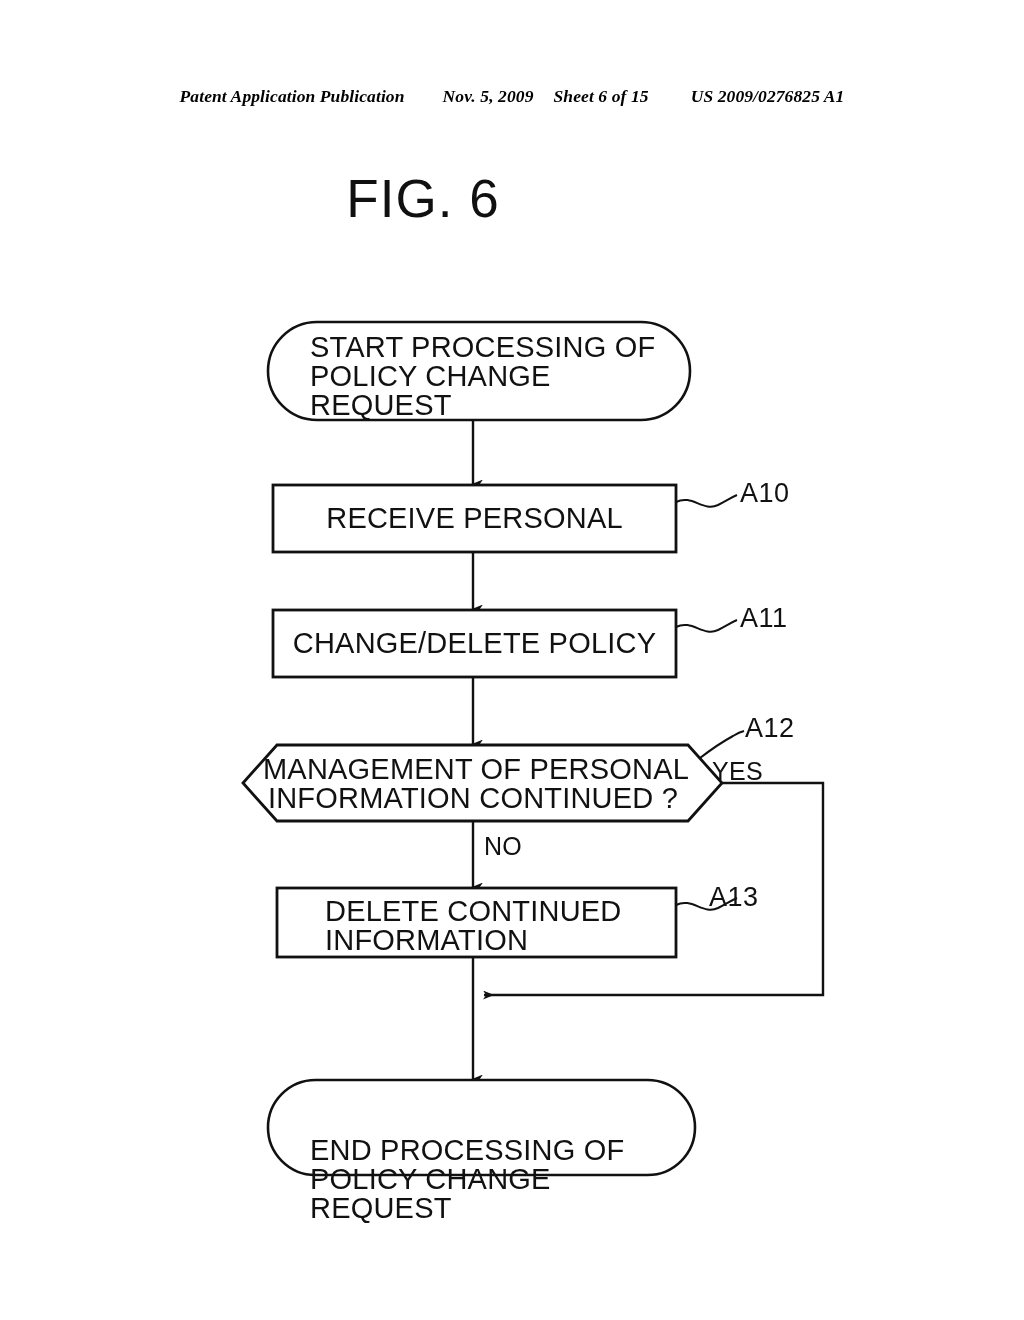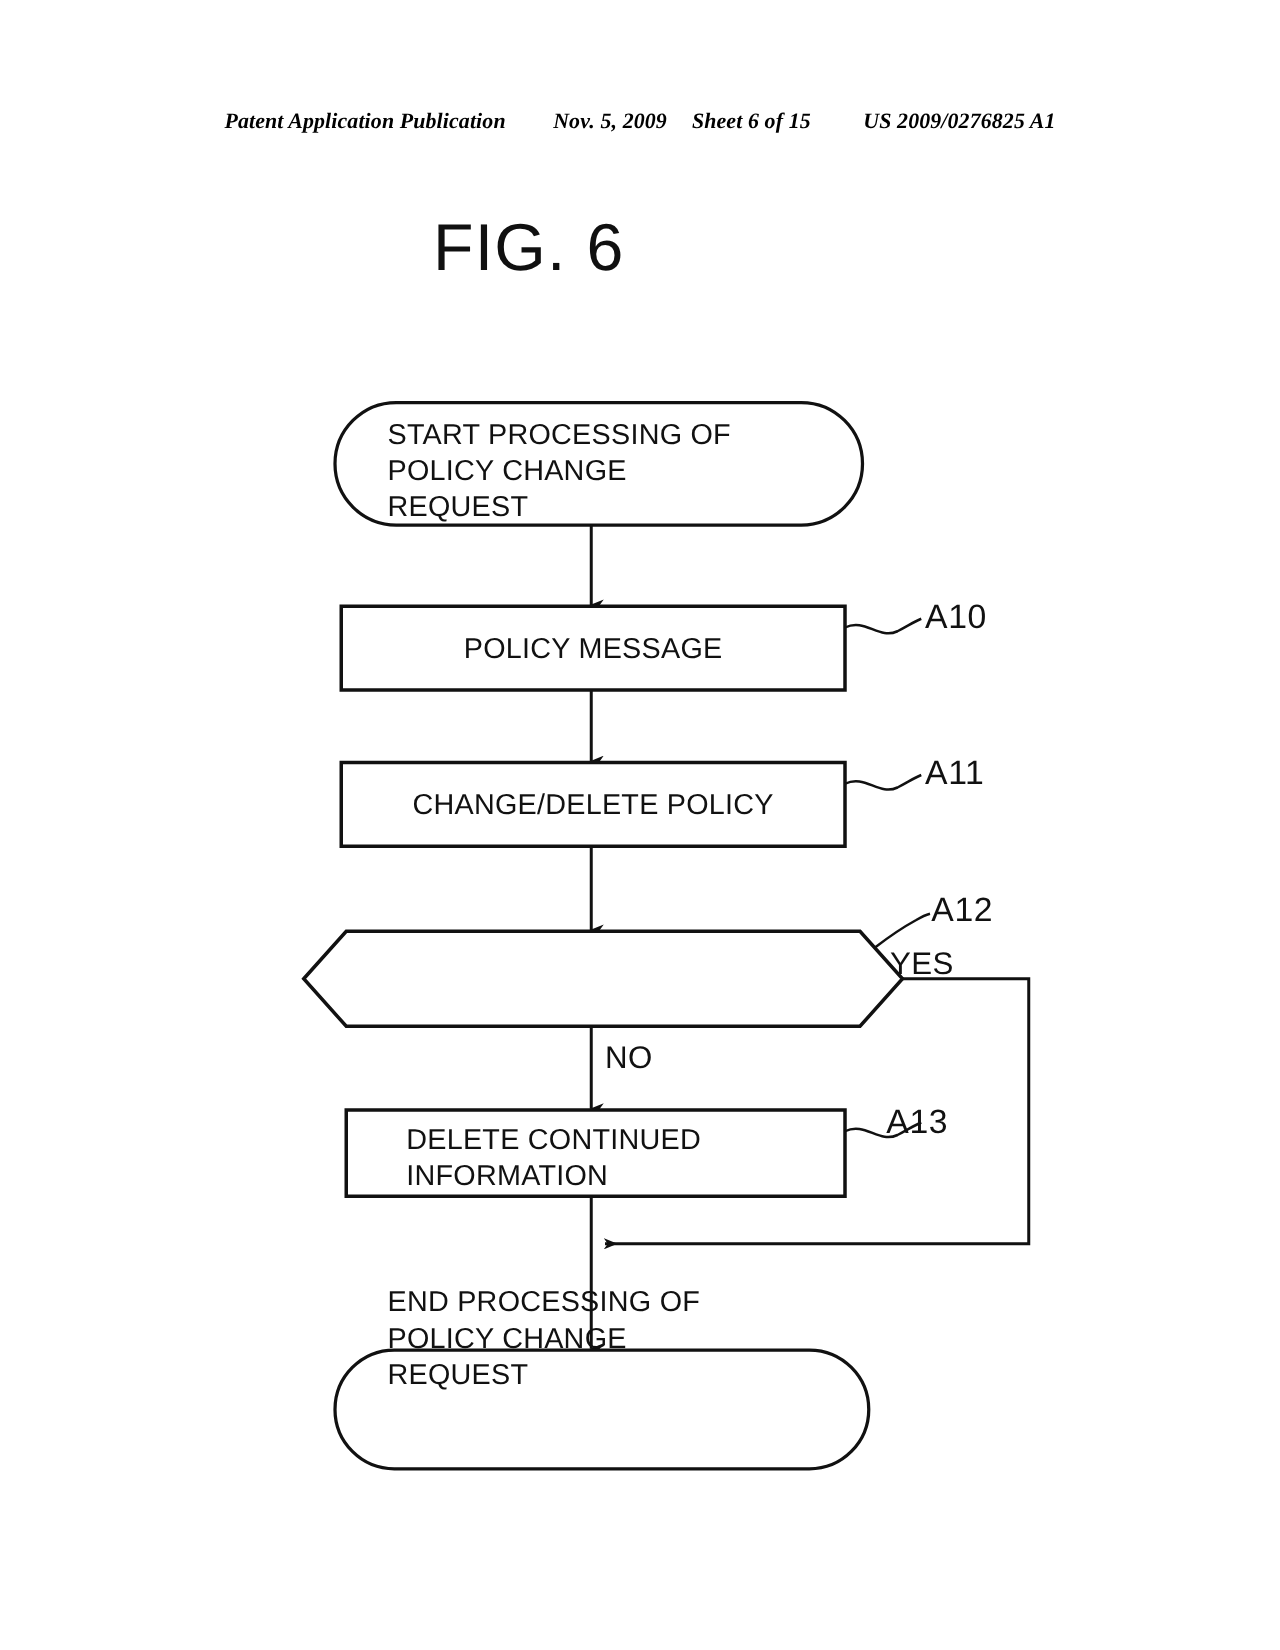--- a/index.html
+++ b/index.html
@@ -65,21 +65,21 @@
     left: 0;
     top: 0;
     width: 1024px;
     height: 1320px;
   }
 
   
   .node-text {
     position: absolute;
     font-family: "Liberation Sans", sans-serif;
-    font-size: 23px;
+    font-size: 29px;
     line-height: 29px;
     letter-spacing: 0.2px;
     color: #111111;
     white-space: pre;
   }
   .node-text.center { text-align: center; }
   .node-text.left   { text-align: left; }
 
   
   .ref-label {
@@ -154,29 +154,31 @@
 
     <line x1="473" y1="957" x2="473" y2="1079" stroke="#111111" stroke-width="2.4" marker-end="url(#arrow-down)"></line>
 
     <rect x="268" y="1080" width="427" height="95" rx="47.5" ry="47.5" fill="#ffffff" stroke="#111111" stroke-width="2.6"></rect>
   </svg>
 
   <div class="node-text left" style="left:310px; top:333px; width:370px;">START PROCESSING OF
 POLICY CHANGE
 REQUEST</div>
 
-  <div class="node-text center" style="left:273px; top:504px; width:403px;">POLICY MESSAGE</div>
+  <div class="node-text center" style="left:273px; top:504px; width:403px;">RECEIVE PERSONAL</div>
 
   <div class="node-text center" style="left:273px; top:629px; width:403px;">CHANGE/DELETE POLICY</div>
 
+  <div class="node-text center" style="left:263px; top:755px; width:420px;">MANAGEMENT OF PERSONAL
+INFORMATION CONTINUED ?</div>
 
   <div class="node-text left" style="left:325px; top:897px; width:350px;">DELETE CONTINUED
 INFORMATION</div>
 
-  <div class="node-text left" style="left:310px; top:1027px; width:380px;">END PROCESSING OF
+  <div class="node-text left" style="left:310px; top:1136px; width:380px;">END PROCESSING OF
 POLICY CHANGE
 REQUEST</div>
 
   <div class="ref-label" style="left:740px; top:478px;">A10</div>
   <div class="ref-label" style="left:740px; top:603px;">A11</div>
   <div class="ref-label" style="left:745px; top:713px;text-align:right;">A12</div>
   <div class="ref-label" style="left:709px; top:882px;">A13</div>
 
   <div class="branch-label" style="left:712px; top:757px;">YES</div>
   <div class="branch-label" style="left:484px; top:832px;">NO</div>

